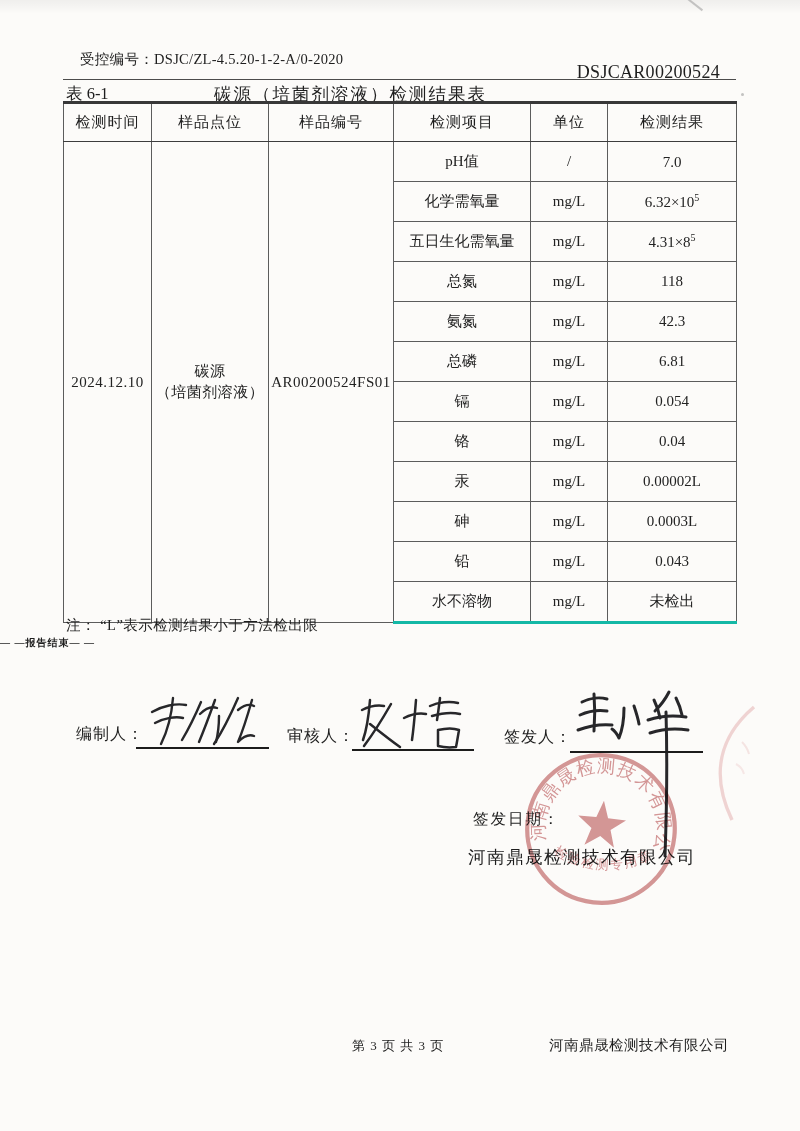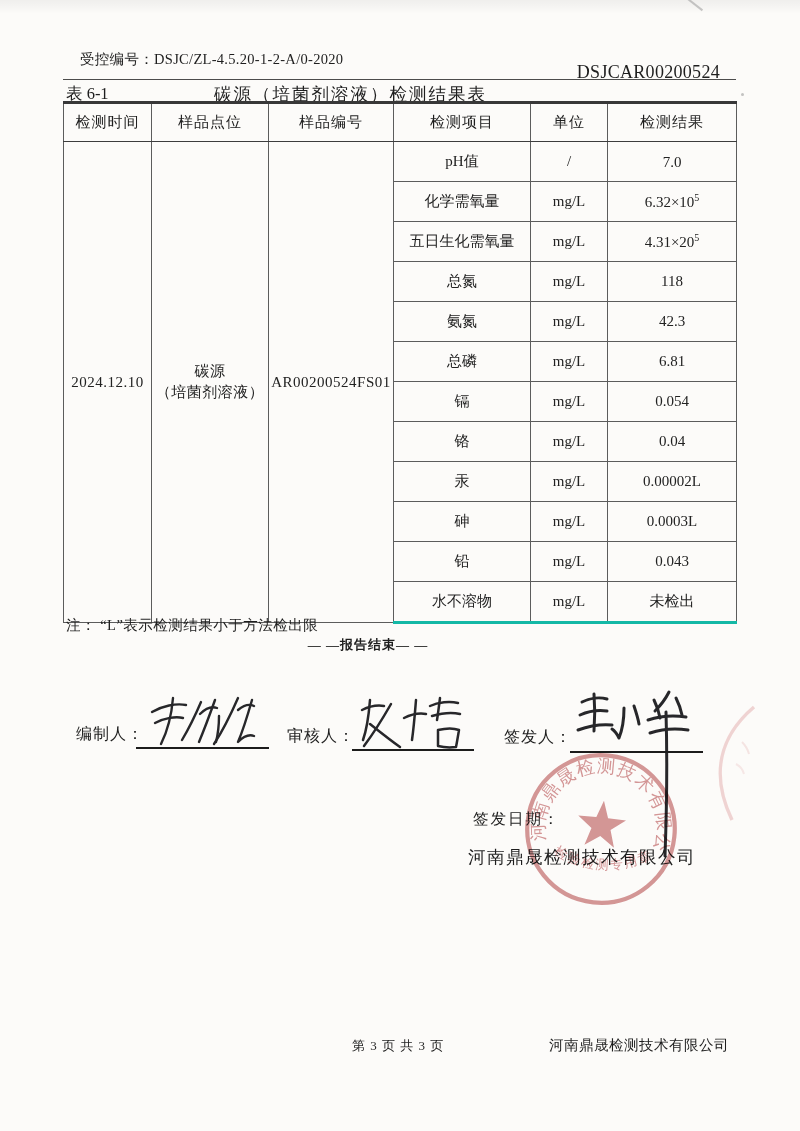--- a/index.html
+++ b/index.html
@@ -44,21 +44,21 @@
   table.results{border-top:3px solid #383838;}
   table.results thead th{height:37px;border-top:3px solid #383838;border-bottom:1.5px solid #3d3d3d;letter-spacing:1px;font-family:Liberation Mono, monospace;}
   table.results tbody td{height:39px;color:#222;}
   table.results tbody tr:last-child td{border-bottom:3px solid #14b8a6;}
   td.merged{font-size:15px;letter-spacing:0.5px;}
   .loc-line{display:block;line-height:21px;}
   sup{font-size:10px;}
 
   
   .note-text{left:66px;top:616px;font-size:14.5px;letter-spacing:0.5px;}
-  .report-end{left:0;top:636px;width:736px;text-align:center;font-size:13px;font-weight:bold;letter-spacing:1px;}
+  .report-end{left:0;top:636px;width:736px;font-size:10px;font-weight:bold;letter-spacing:1px;}
 
   
   .sig-label{font-size:16px;letter-spacing:1px;}
   .lbl-prepare{left:76px;top:724px;}
   .lbl-review{left:287px;top:726px;}
   .lbl-issue{left:504px;top:727px;}
   .sig-line{height:2px;background:#1c1c1c;}
   .line-prepare{left:136px;top:747px;width:133px;}
   .line-review{left:352px;top:749px;width:122px;}
   .line-issue{left:570px;top:751px;width:133px;}
@@ -131,21 +131,21 @@
         <td><span>7.0</span><sup></sup></td>
       </tr>
       <tr>
         <td>化学需氧量</td>
         <td>mg/L</td>
         <td><span>6.32×10</span><sup>5</sup></td>
       </tr>
       <tr>
         <td>五日生化需氧量</td>
         <td>mg/L</td>
-        <td><span>4.31×20</span><sup>5</sup></td>
+        <td><span>4.31×8</span><sup>5</sup></td>
       </tr>
       <tr>
         <td>总氮</td>
         <td>mg/L</td>
         <td><span>118</span></td>
       </tr>
       <tr>
         <td>氨氮</td>
         <td>mg/L</td>
         <td><span>42.3</span></td>

